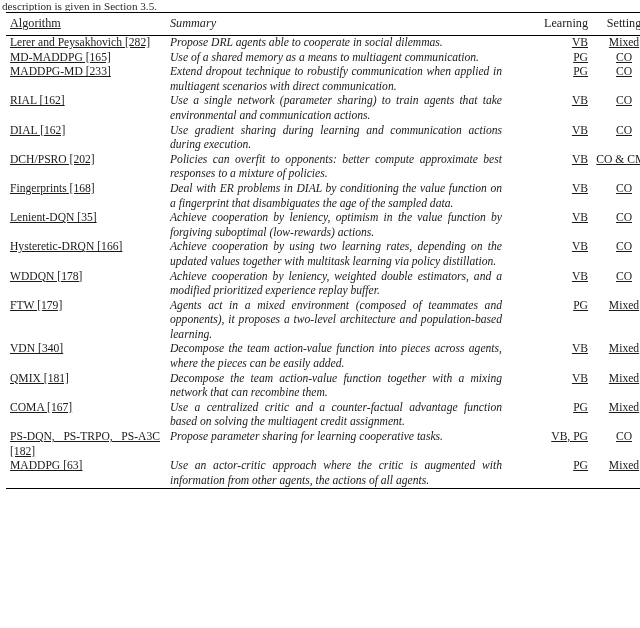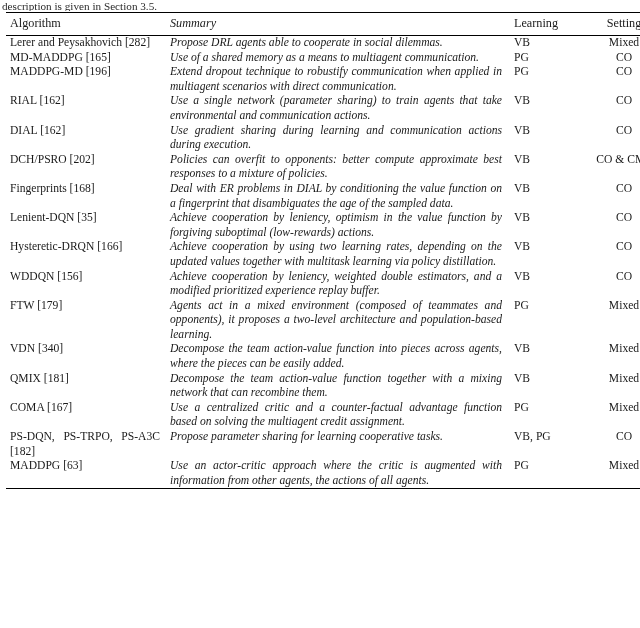--- a/index.html
+++ b/index.html
@@ -60,23 +60,23 @@
     border-top: 1.6px solid #000;
     height: 0;
     padding: 0;
     line-height: 0;
     font-size: 0;
   }
   thead .hdr td {
     padding: 3px 0 4px 0;
     font-size: 12.2px;
   }
-  .c-alg   { width: 150px; padding-left: 4px !important; padding-right: 10px !important; }
+  .c-alg   { width: 150px; padding-left: 4px !important; padding-right: 10px !important; text-decoration: underline; }
   .c-sum   { width: 332px; padding-right: 12px !important; font-style: italic; }
-  .c-learn { width: 74px;  text-align: left; }
+  .c-learn { width: 74px;  text-align: right; }
   .c-set   { width: 72px;  text-align: center; }
 
   tbody td {
     padding-top: 3.0px;
     padding-bottom: 3.0px;
     line-height: 14.6px;
   }
   tbody td.c-alg {
     text-align: justify;
     text-align-last: left;
@@ -84,20 +84,21 @@
     hyphens: none;
   }
   tbody td.c-sum {
     text-align: justify;
     text-align-last: left;
     margin-left: 31px;
     -moz-text-align-last: left;
   }
   tbody td.c-learn, tbody td.c-set {
     white-space: nowrap;
+    text-decoration: underline;
   }
   .hdr td.c-alg, .hdr td.c-sum { text-align: left; }
 </style>
 </head>
 <body>
 
 <div class="page">
 
   <div class="preamble">description is given in Section 3.5.</div>
 
@@ -129,21 +130,21 @@
           <td class="c-learn">VB</td>
           <td class="c-set">Mixed</td>
         </tr>
         <tr>
           <td class="c-alg">MD-MADDPG [165]</td>
           <td class="c-sum">Use of a shared memory as a means to multiagent communication.</td>
           <td class="c-learn">PG</td>
           <td class="c-set">CO</td>
         </tr>
         <tr>
-          <td class="c-alg">MADDPG-MD [196]</td>
+          <td class="c-alg">MADDPG-MD [233]</td>
           <td class="c-sum">Extend dropout technique to robustify communication when applied in multiagent scenarios with direct communication.</td>
           <td class="c-learn">PG</td>
           <td class="c-set">CO</td>
         </tr>
         <tr>
           <td class="c-alg">RIAL [162]</td>
           <td class="c-sum">Use a single network (parameter sharing) to train agents that take environmental and communication actions.</td>
           <td class="c-learn">VB</td>
           <td class="c-set">CO</td>
         </tr>
@@ -171,21 +172,21 @@
           <td class="c-learn">VB</td>
           <td class="c-set">CO</td>
         </tr>
         <tr>
           <td class="c-alg">Hysteretic-DRQN [166]</td>
           <td class="c-sum">Achieve cooperation by using two learning rates, depending on the updated values together with multitask learning via policy distillation.</td>
           <td class="c-learn">VB</td>
           <td class="c-set">CO</td>
         </tr>
         <tr>
-          <td class="c-alg">WDDQN [156]</td>
+          <td class="c-alg">WDDQN [178]</td>
           <td class="c-sum">Achieve cooperation by leniency, weighted double estimators, and a modified prioritized experience replay buffer.</td>
           <td class="c-learn">VB</td>
           <td class="c-set">CO</td>
         </tr>
         <tr>
           <td class="c-alg">FTW [179]</td>
           <td class="c-sum">Agents act in a mixed environment (composed of teammates and opponents), it proposes a two-level architecture and population-based learning.</td>
           <td class="c-learn">PG</td>
           <td class="c-set">Mixed</td>
         </tr>

